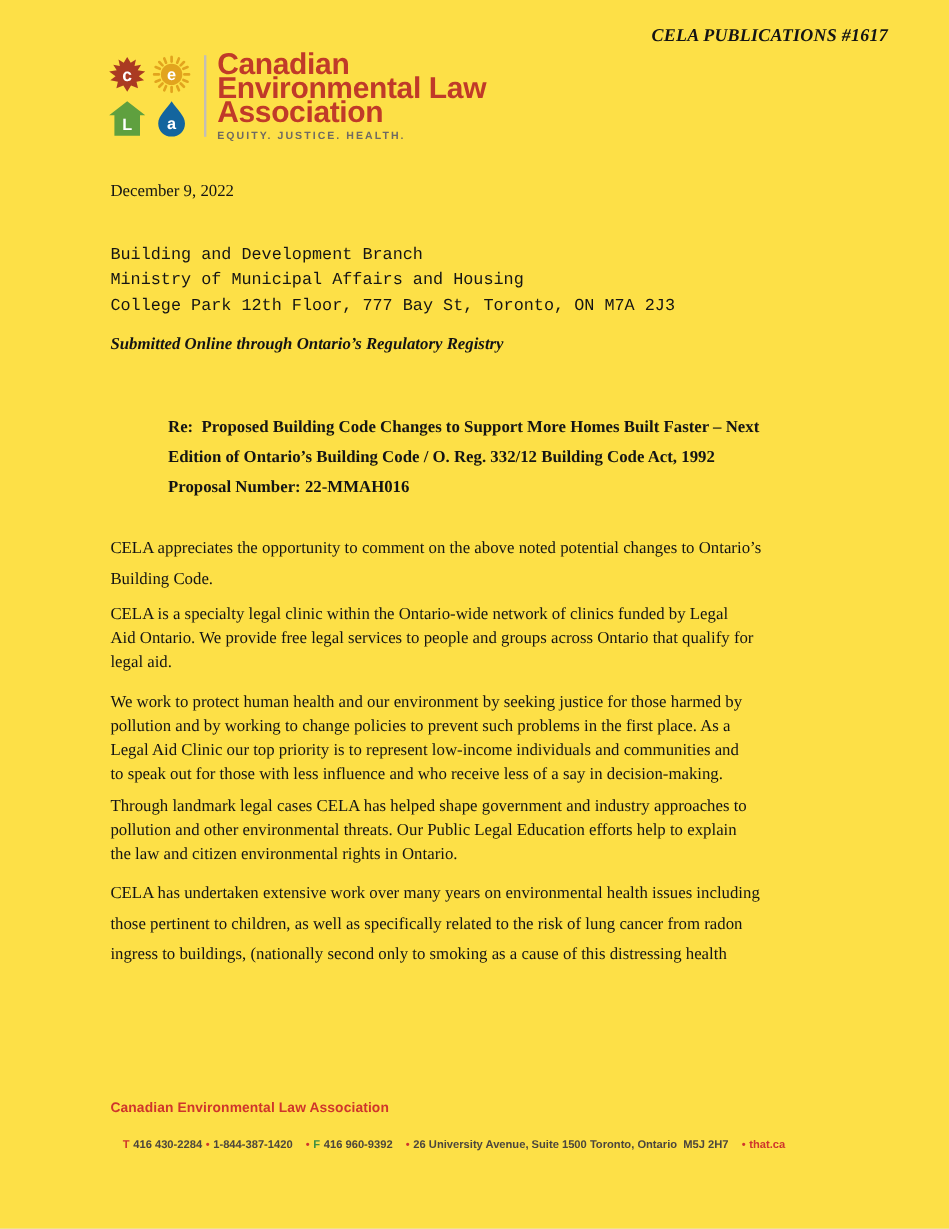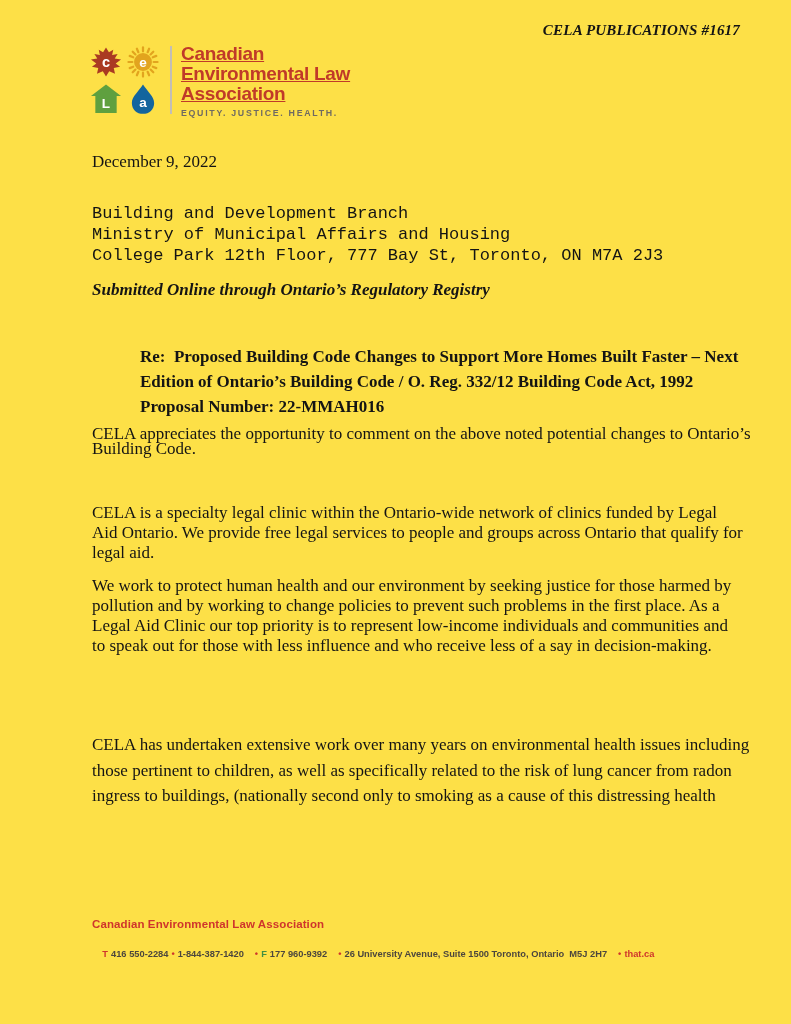--- a/index.html
+++ b/index.html
@@ -20,41 +20,41 @@
   
   .logo { position:absolute; left:90px; top:44px; display:flex; align-items:flex-start; }
   .logo-icons {
     display:grid; grid-template-columns:32px 32px; grid-auto-rows:32px;
     gap:5px; margin-top:2px;
   }
   .logo-icons svg { display:block; }
   .logo-divider { width:2px; height:68px; background:#c3beb6; margin:2px 9px 0 11px; }
   .logo-text { font-family:"Liberation Sans", sans-serif; }
   .logo-name {
-    color:#c03a29; font-weight:bold; font-size:19px; line-height:20px;
-    letter-spacing:-0.3px; white-space:pre;text-decoration:underline;
+    color:#c03a29; font-weight:bold; font-size:25px; line-height:20px;
+    letter-spacing:-0.3px; white-space:pre;
   }
   .logo-tagline {
     color:#6f6a62; font-weight:bold; font-size:8.8px;
     letter-spacing:1.7px; margin-top:4px; white-space:pre;
   }
   
-  .txt { position:absolute; left:92px; font-size:17px; white-space:pre; }
+  .txt { position:absolute; left:92px; font-size:14px; white-space:pre; }
   .date-line { top:152px; }
   .recipient { top:203px; line-height:21px;font-family:Liberation Mono, monospace; }
   .submitted {
     top:280px; left:92px; width:608px; text-align:left;
     font-weight:bold; font-style:italic; white-space:pre;
   }
   .subject {
     top:344px; left:140px; width:580px;
     font-weight:bold; line-height:25px;
   }
   .para { line-height:20px; }
-  .p1 { top:426px; line-height:15px; }
+  .p1 { top:445px; line-height:26px; }
   .p2 { top:503px; }
   .p3 { top:576px; }
   .p4 { top:663px; }
   .p5 { top:732px; line-height:25.5px; }
   
   .footer-title {
     position:absolute; left:92px; top:918px;
     font-family:"Liberation Sans", sans-serif;
     font-weight:bold; font-size:11.5px; color:#cf352c;
     letter-spacing:0.1px;
@@ -145,23 +145,26 @@
 
   <div class="txt para p1">CELA appreciates the opportunity to comment on the above noted potential changes to Ontario’s
 Building Code.</div>
   <div class="txt para p3">We work to protect human health and our environment by seeking justice for those harmed by
 pollution and by working to change policies to prevent such problems in the first place. As a
 Legal Aid Clinic our top priority is to represent low-income individuals and communities and
 to speak out for those with less influence and who receive less of a say in decision-making.</div>
   <div class="txt para p2">CELA is a specialty legal clinic within the Ontario-wide network of clinics funded by Legal
 Aid Ontario. We provide free legal services to people and groups across Ontario that qualify for
 legal aid.</div>
+  <div class="txt para p4">Through landmark legal cases CELA has helped shape government and industry approaches to
+pollution and other environmental threats. Our Public Legal Education efforts help to explain
+the law and citizen environmental rights in Ontario.</div>
   <div class="txt para p5">CELA has undertaken extensive work over many years on environmental health issues including
 those pertinent to children, as well as specifically related to the risk of lung cancer from radon
 ingress to buildings, (nationally second only to smoking as a cause of this distressing health</div>
 
   <div class="footer-title">Canadian Environmental Law Association</div>
 
   <div class="footer-contact">
-    <span class="seg-red">T</span><span>416 550-2284</span><span class="seg-red">•</span><span>1-844-387-1420</span><span class="seg-red gap-l">•</span><span class="seg-green">F</span><span>177 960-9392</span><span class="seg-red gap-l">•</span><span>26 University Avenue, Suite 1500 Toronto, Ontario  M5J 2H7</span><span class="seg-red gap-l">•</span><span class="seg-red">that.ca</span>
+    <span class="seg-red">T</span><span>416 430-2284</span><span class="seg-red">•</span><span>1-844-387-1420</span><span class="seg-red gap-l">•</span><span class="seg-green">F</span><span>416 960-9392</span><span class="seg-red gap-l">•</span><span>26 University Avenue, Suite 1500 Toronto, Ontario  M5J 2H7</span><span class="seg-red gap-l">•</span><span class="seg-red">that.ca</span>
   </div>
 
 </div>
 
 </body></html>

